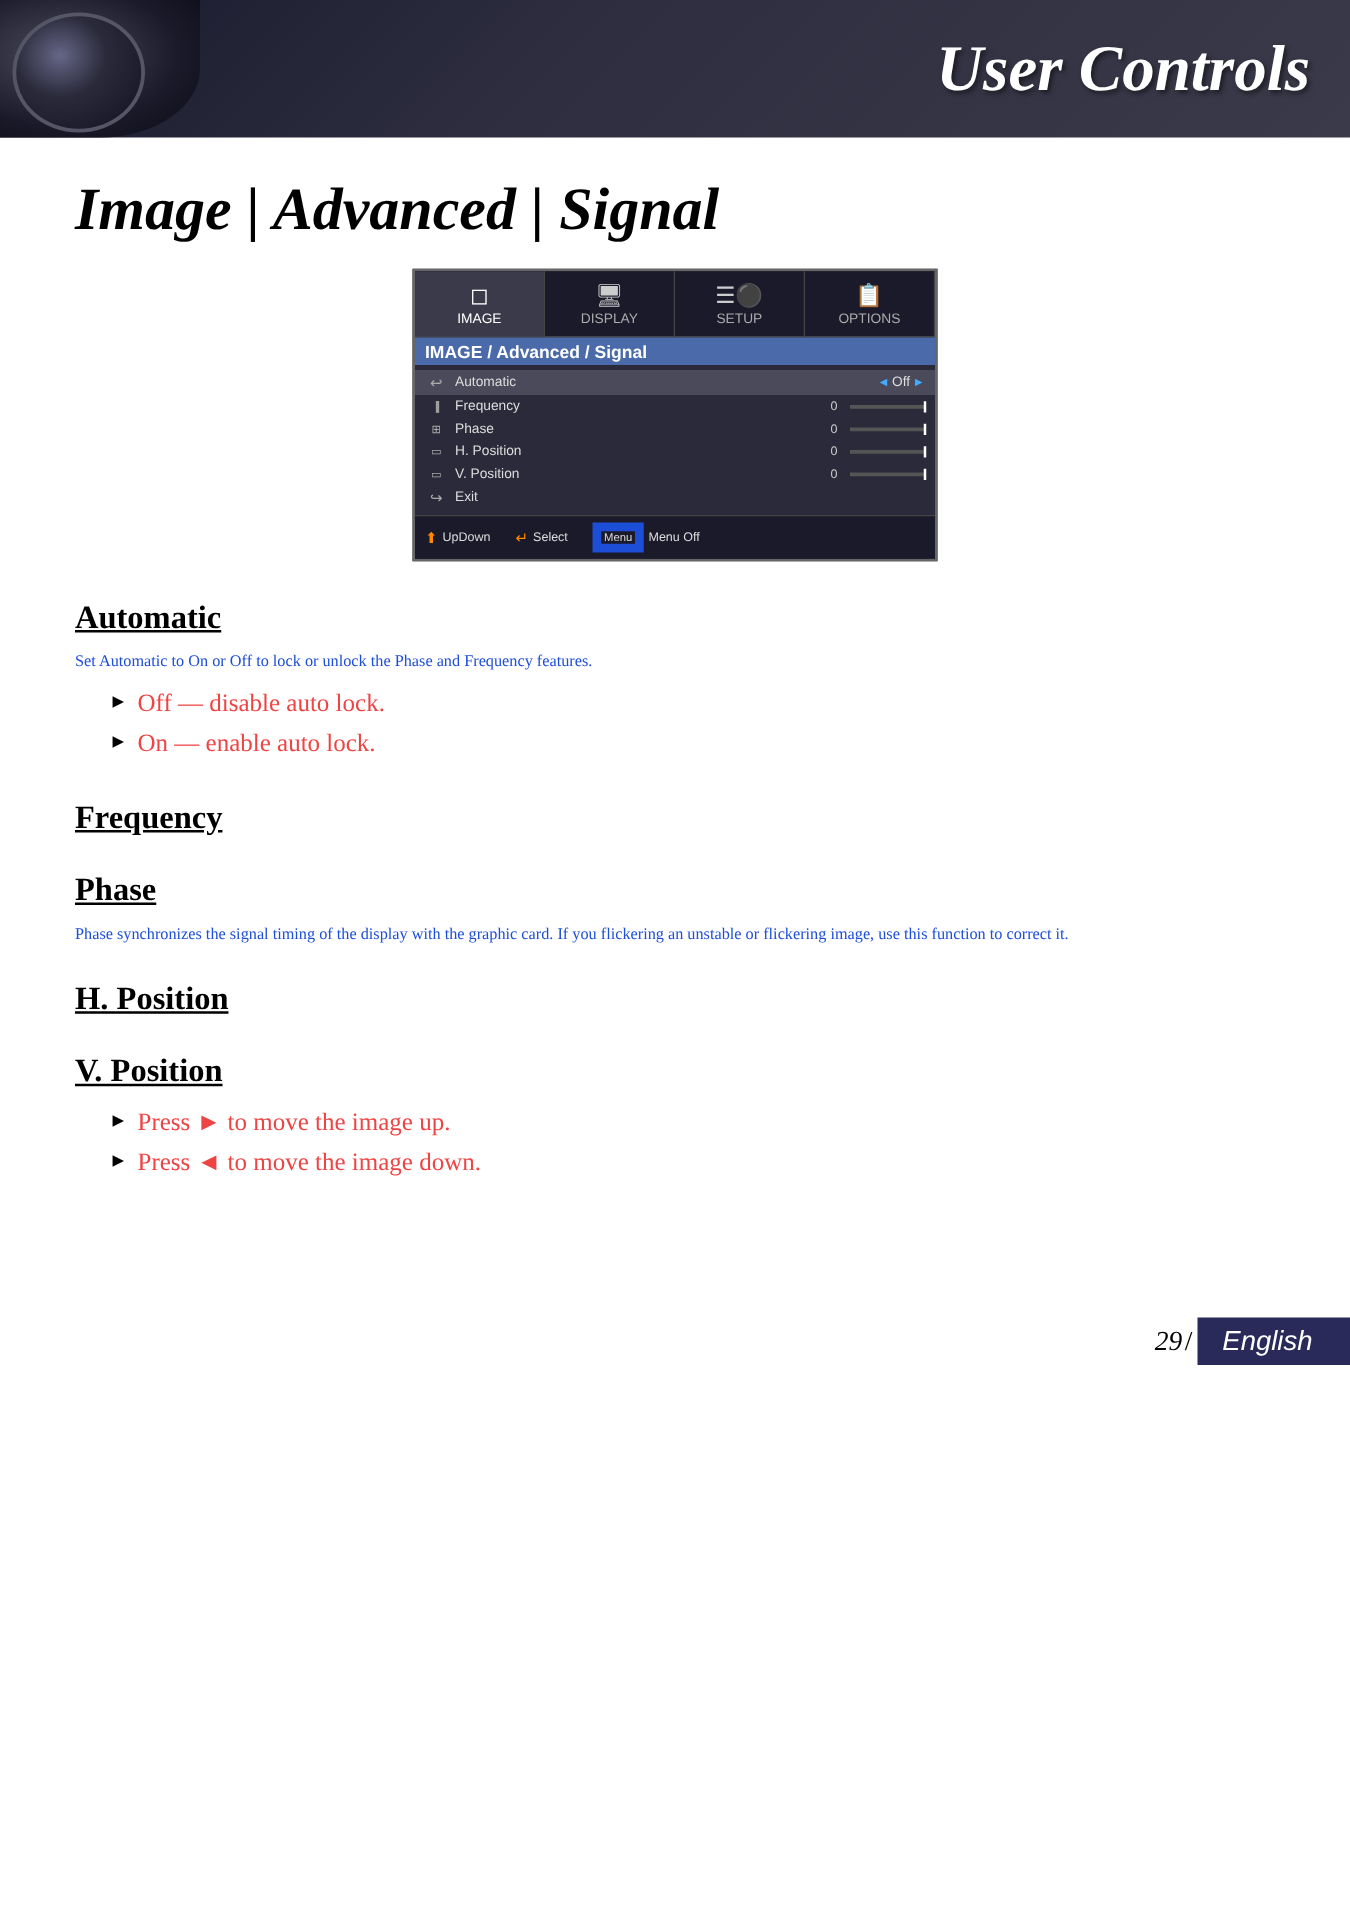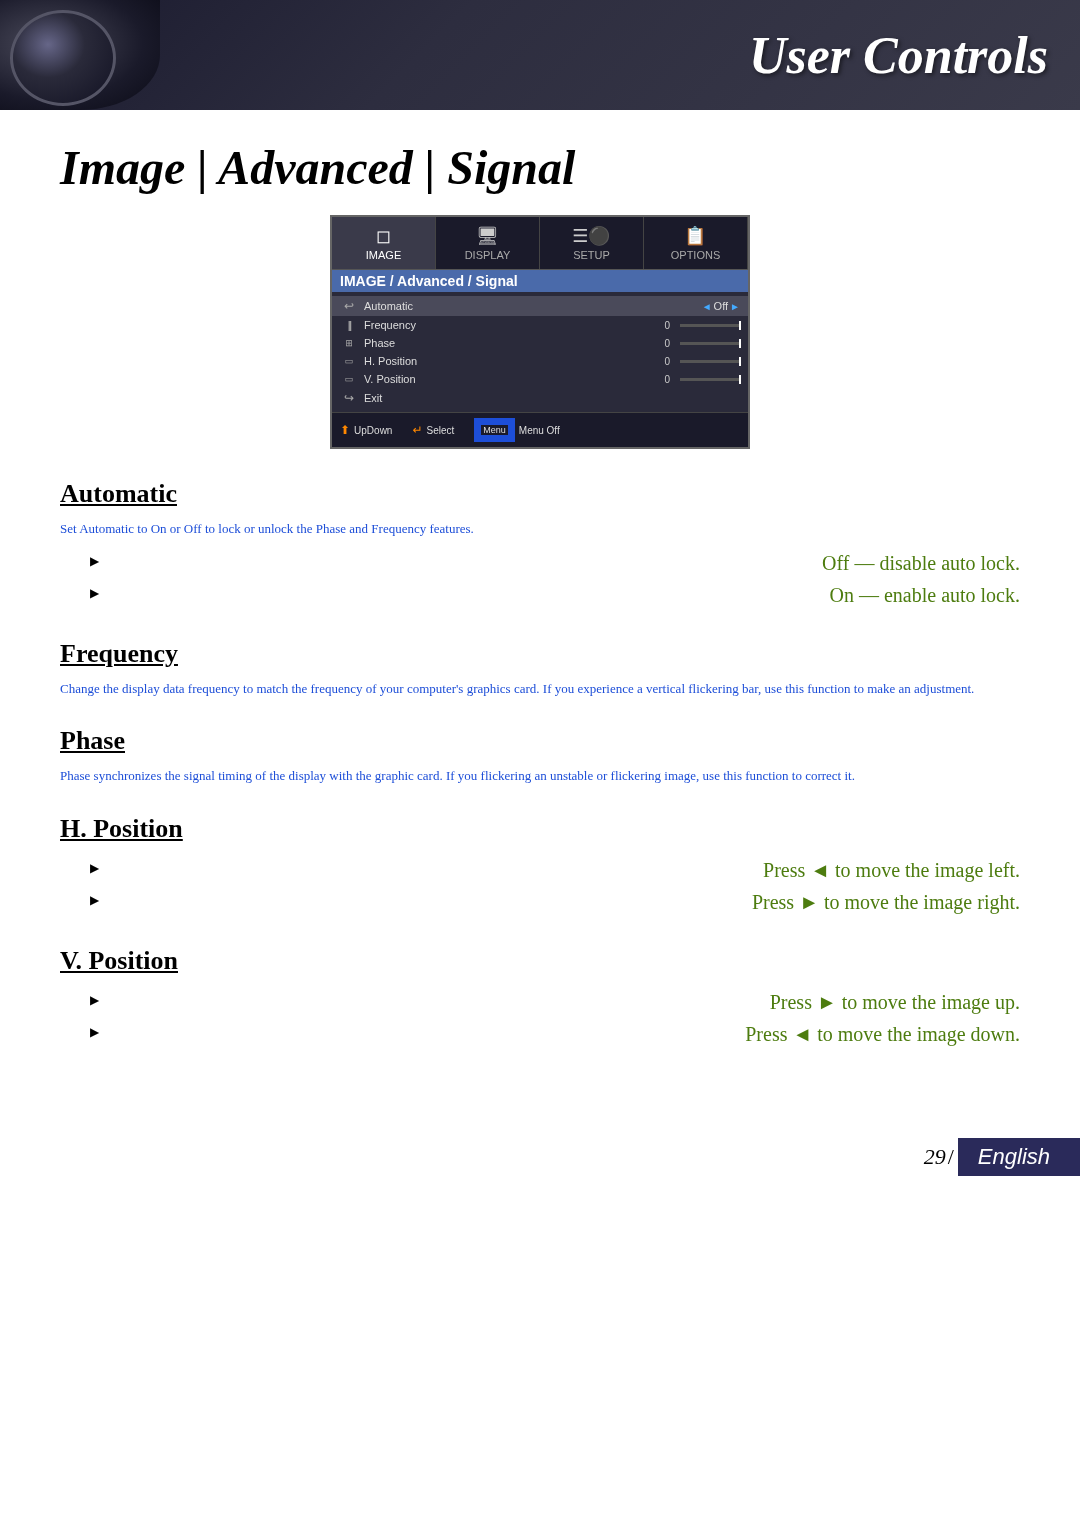--- a/index.html
+++ b/index.html
@@ -215,24 +215,23 @@
     }
 
     .bullet-list {
       list-style: none;
       margin-left: 30px;
     }
 
     .bullet-list li {
       font-size: 20px;
       line-height: 1.6;
-      color: #4d7c0f;
+      color: #ef4444;
       position: relative;
       padding-left: 20px;
-      text-align: right;
     }
 
     .bullet-list li::before {
       content: '▶';
       position: absolute;
       left: 0;
       color: #000;
       font-size: 12px;
       top: 5px;
     }
@@ -376,45 +375,40 @@
     <h3 class="section-heading">Automatic</h3>
     <p class="section-body">Set Automatic to On or Off to lock or unlock the Phase and Frequency features.</p>
     <ul class="bullet-list">
       <li>Off — disable auto lock.</li>
       <li>On — enable auto lock.</li>
     </ul>
   </div>
 
   <div class="section">
     <h3 class="section-heading">Frequency</h3>
-    <p class="section-body">Change the display data frequency to match the frequency of your computer's graphics card. If you experience a vertical flickering bar, use this function to make an adjustment.</p>
   </div>
 
   <div class="section">
     <h3 class="section-heading">Phase</h3>
     <p class="section-body">Phase synchronizes the signal timing of the display with the graphic card. If you flickering an unstable or flickering image, use this function to correct it.</p>
   </div>
 
   <div class="section">
     <h3 class="section-heading">H. Position</h3>
-    <ul class="bullet-list">
-      <li>Press ◄ to move the image left.</li>
-      <li>Press ► to move the image right.</li>
-    </ul>
   </div>
 
   <div class="section">
     <h3 class="section-heading">V. Position</h3>
     <ul class="bullet-list">
       <li>Press ► to move the image up.</li>
       <li>Press ◄ to move the image down.</li>
     </ul>
   </div>
 
 </div>
 
-<div class="page-footer" style="position: relative; display:flex; justify-content:flex-end; align-items:center; ">
+<div class="page-footer" style="position: relative; display:flex; justify-content:flex-end; align-items:center; margin-top: 20px;">
   <span class="page-number" style="font-size:22px; color:#000; font-style:italic; margin-right:2px;">29</span>
   <span style="font-size:22px; color:#000; margin-right:4px;">/</span>
   <div class="language-badge">
     <span>English</span>
   </div>
 </div>
 
 </body></html>

